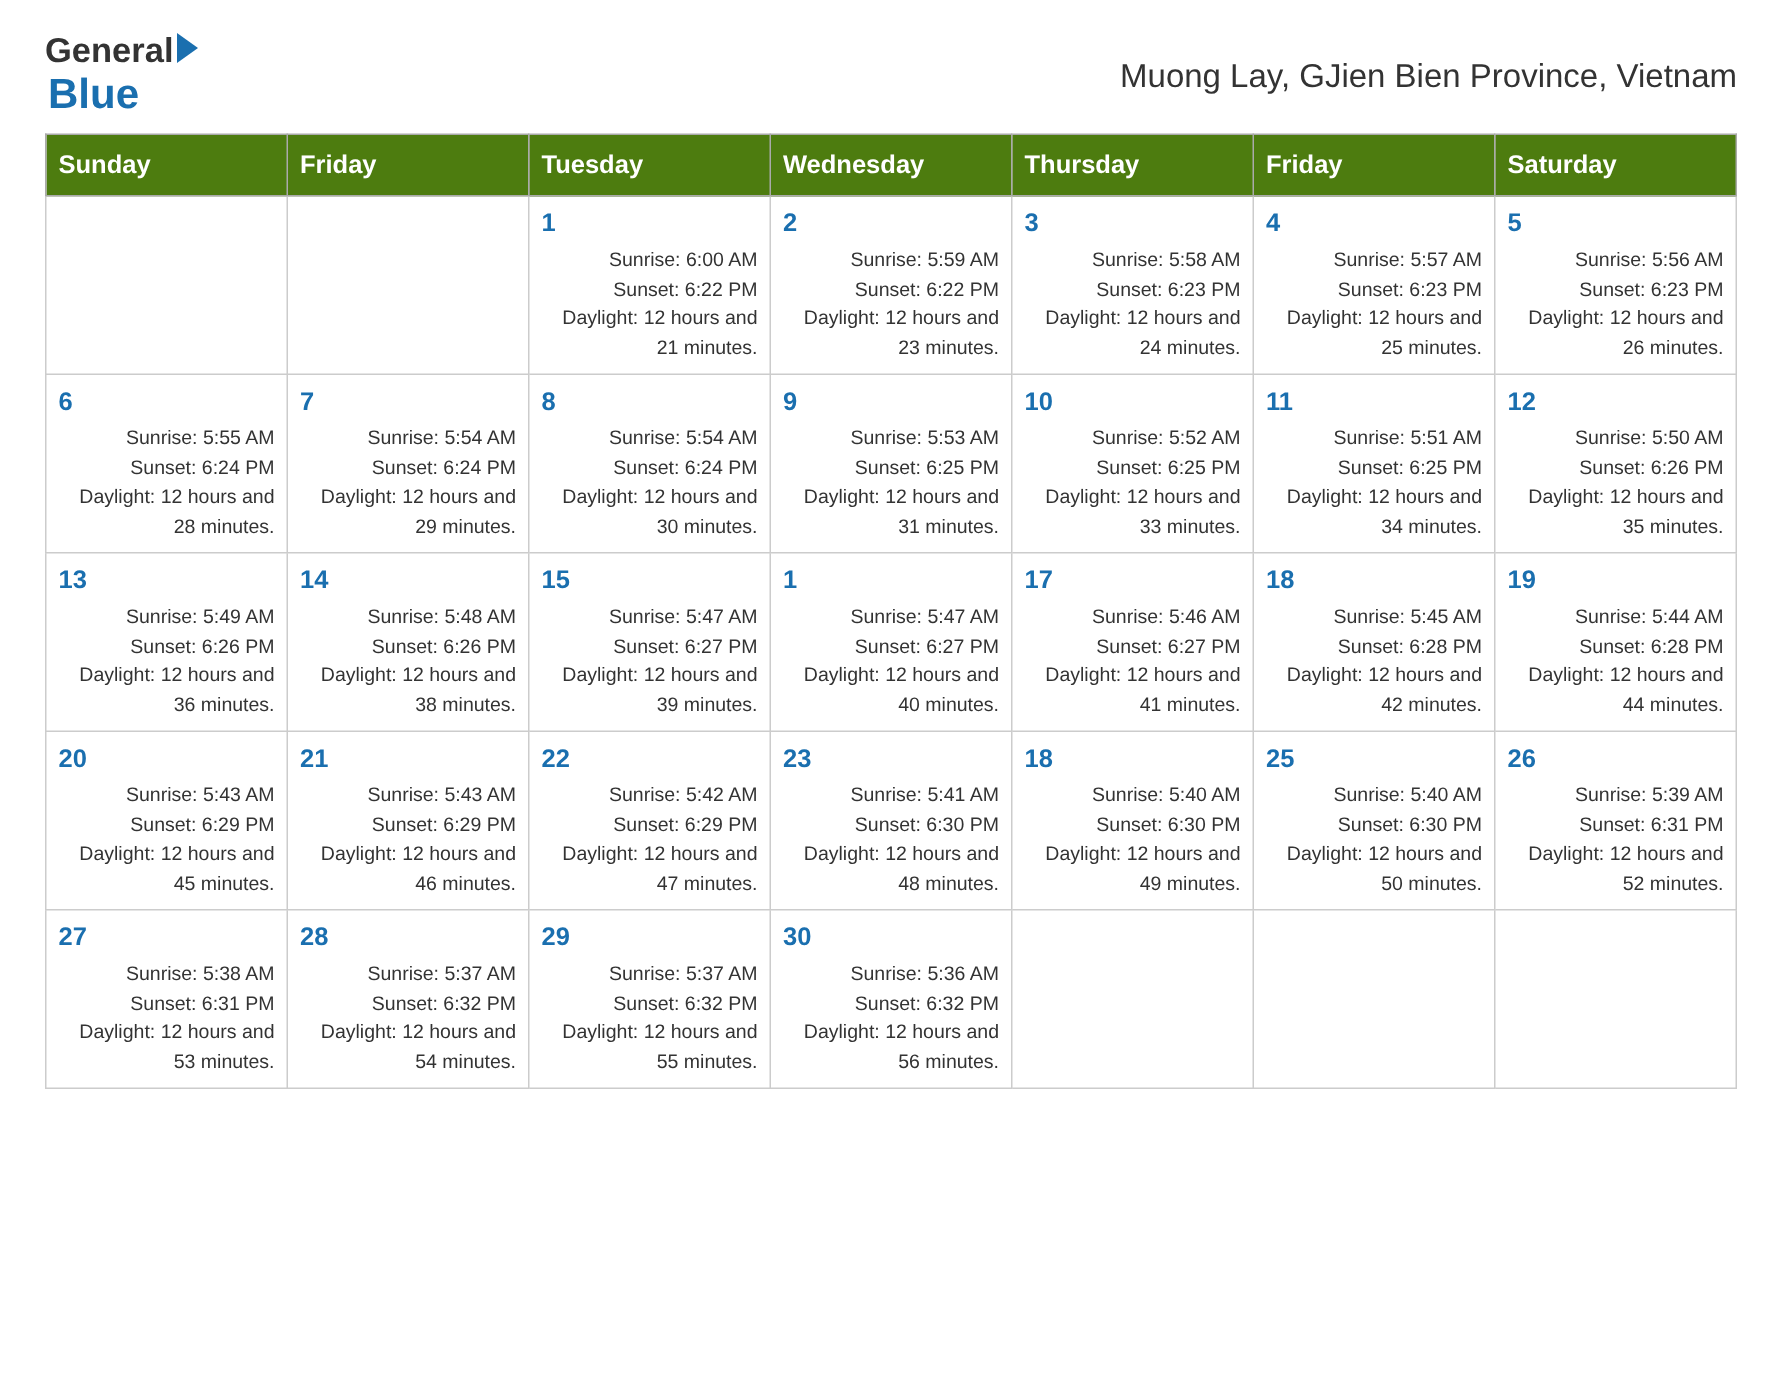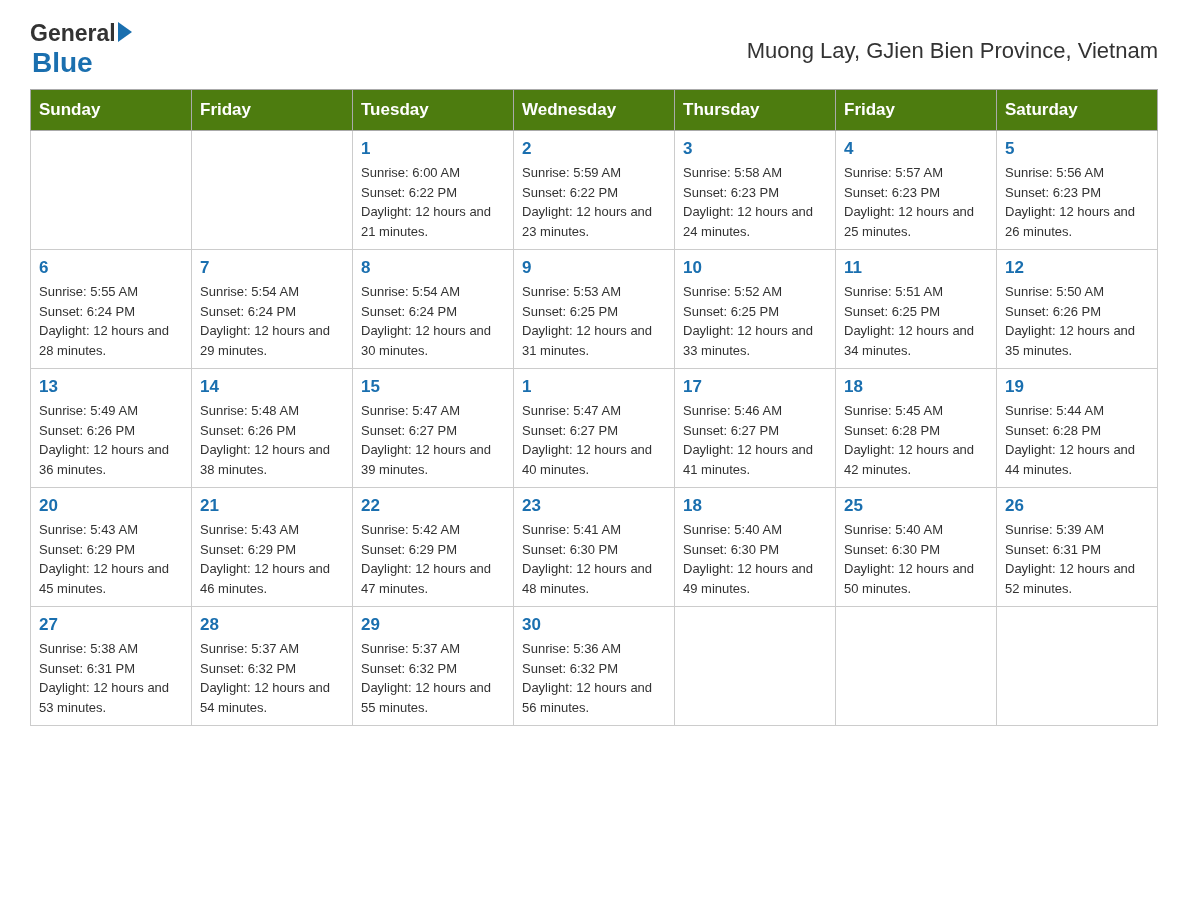--- a/index.html
+++ b/index.html
@@ -90,20 +90,21 @@
       font-size: 17px;
       font-weight: bold;
       color: #1a6faf;
       display: block;
       margin-bottom: 4px;
     }
     .day-detail {
       color: #333;
       font-size: 13px;
       line-height: 1.5;
+      text-align: right;
     }
     .empty-cell {
       background: #fff;
     }
     tr.week-row td {
       height: 110px;
     }
   </style>
 </head>
 <body>

